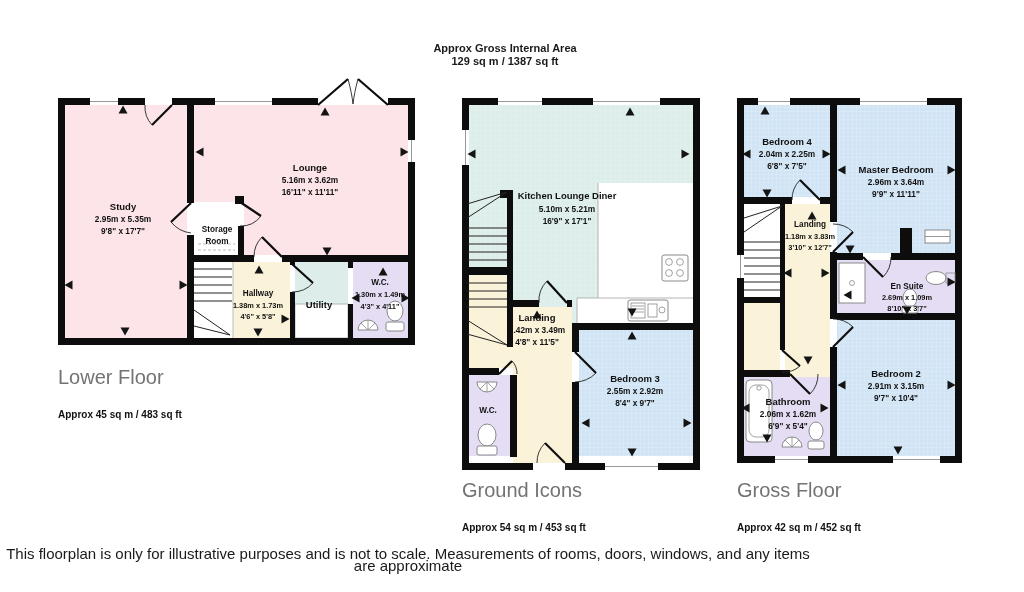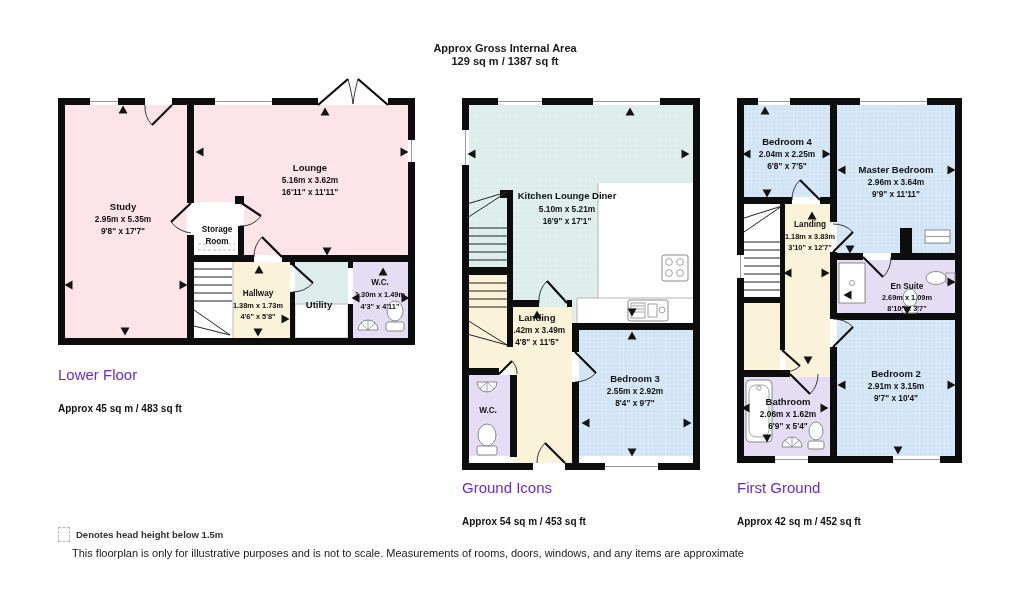--- a/index.html
+++ b/index.html
@@ -1,26 +1,26 @@
 <!DOCTYPE html>
 <html><head>
 <meta charset="utf-8">
 <style>
   html,body{margin:0;padding:0;background:#fff;}
   #page{position:relative;width:1024px;height:592px;background:#ffffff;overflow:hidden;
         font-family:"Liberation Sans", sans-serif;color:#111;}
   .abs{position:absolute;}
   #title{top:22px;left:0;width:1010px;text-align:center;font-weight:bold;
          font-size:11px;line-height:13px;color:#1a1a1a;margin-top:20px;}
-  .floor-caption .cap{font-size:15px;color:#6d28d9;}
+  .floor-caption .cap{font-size:20px;color:#737373;}
   .floor-caption .area{font-size:10px;font-weight:bold;margin-top:20px;color:#111;}
   #legend{top:527px;left:58px;display:flex;align-items:center;font-size:9.5px;
           font-weight:600;color:#333;}
   #legend .box{width:10px;height:13px;border:1px dashed #b9b9b9;margin-right:6px;background:#fff;}
-  #disclaimer{top:548px;left:0;width:816px;text-align:center;font-size:11px;
+  #disclaimer{top:548px;left:0;width:816px;text-align:center;font-size:15px;
               line-height:11.5px;color:#1a1a1a;}
   svg text{font-family:"Liberation Sans", sans-serif;fill:#111;text-anchor:middle;}
   .rn{font-size:9.5px;font-weight:bold;}
   .rd{font-size:8.3px;font-weight:bold;}
   .rns{font-size:8.2px;font-weight:bold;}
   .rds{font-size:7.4px;font-weight:bold;}
   .wall{fill:#0d0d0d;}
   .win{fill:#ffffff;}
   .winline{stroke:#999;stroke-width:1;}
   .leaf{stroke:#0d0d0d;stroke-width:2.2;fill:none;}
@@ -425,26 +425,22 @@
 
   <div class="abs floor-caption" style="left:58px;top:366px;">
     <div class="cap">Lower Floor</div>
     <div class="area">Approx 45 sq m / 483 sq ft</div>
   </div>
   <div class="abs floor-caption" style="left:462px;top:479px;">
     <div class="cap">Ground Icons</div>
     <div class="area">Approx 54 sq m / 453 sq ft</div>
   </div>
   <div class="abs floor-caption" style="left:737px;top:479px;">
-    <div class="cap">First Ground</div>
+    <div class="cap">Gross Floor</div>
     <div class="area">Approx 42 sq m / 452 sq ft</div>
   </div>
 
-  <div id="legend" class="abs">
-    <span class="box"></span>
-    <span>Denotes head height below 1.5m</span>
-  </div>
 
   <div id="disclaimer" class="abs">
     <div>This floorplan is only for illustrative purposes and is not to scale. Measurements of rooms, doors, windows, and any items are approximate</div>
   </div>
 
 </div>
 
 </body></html>

